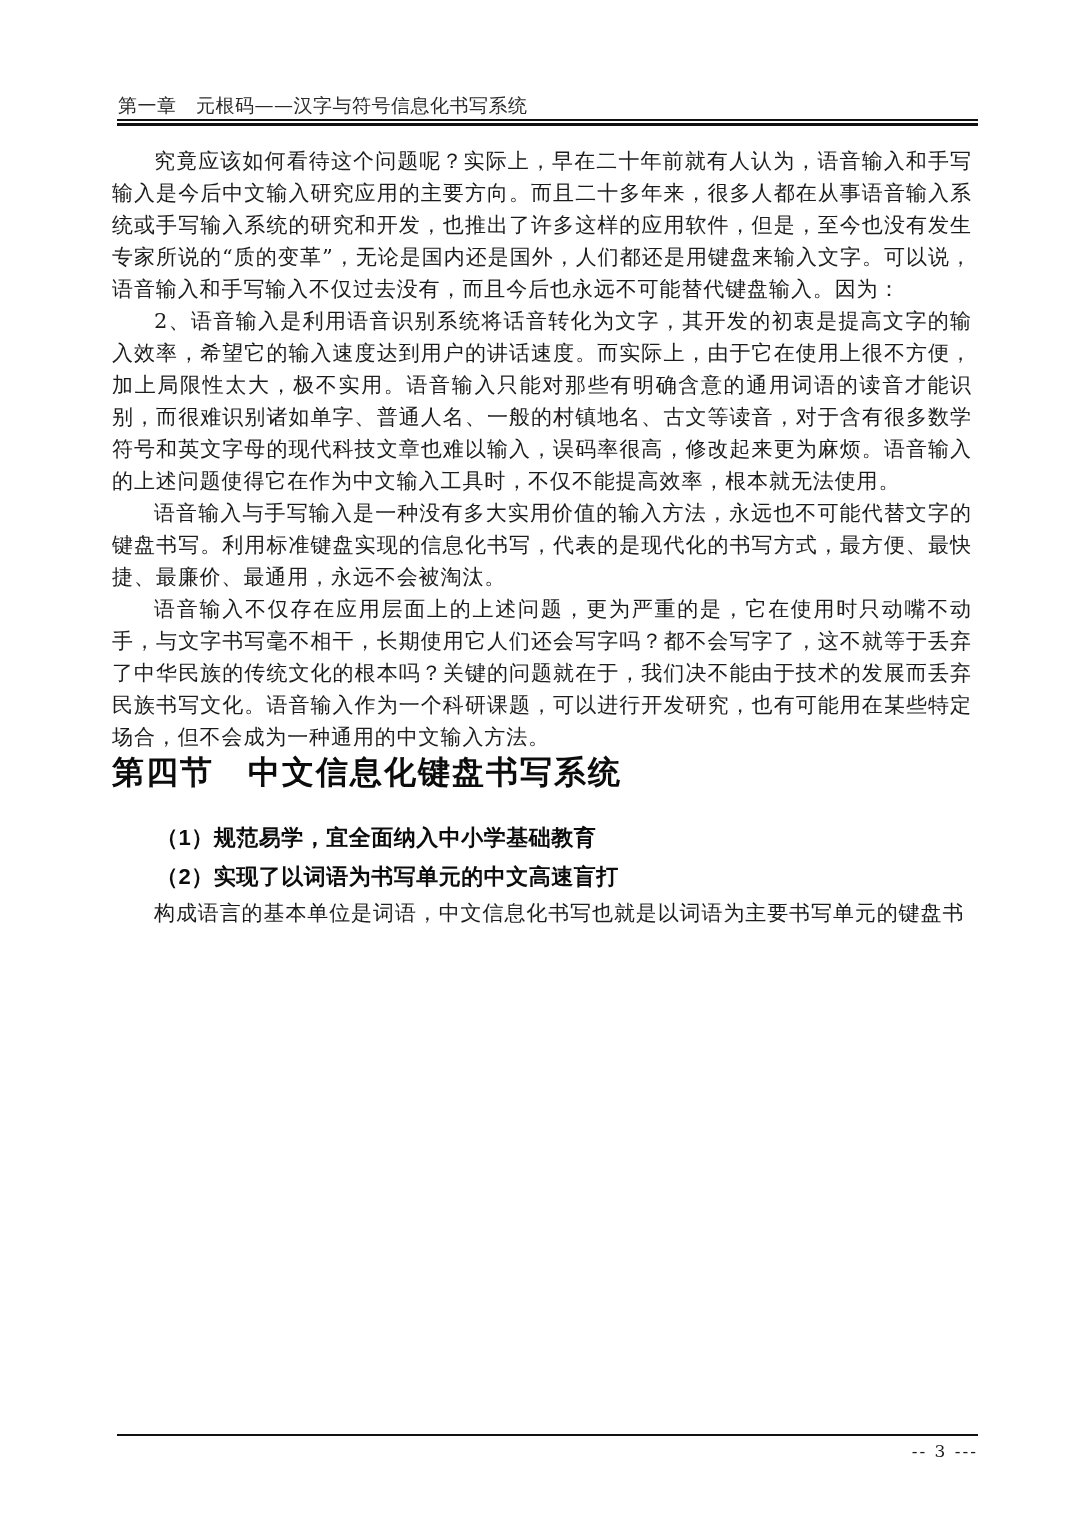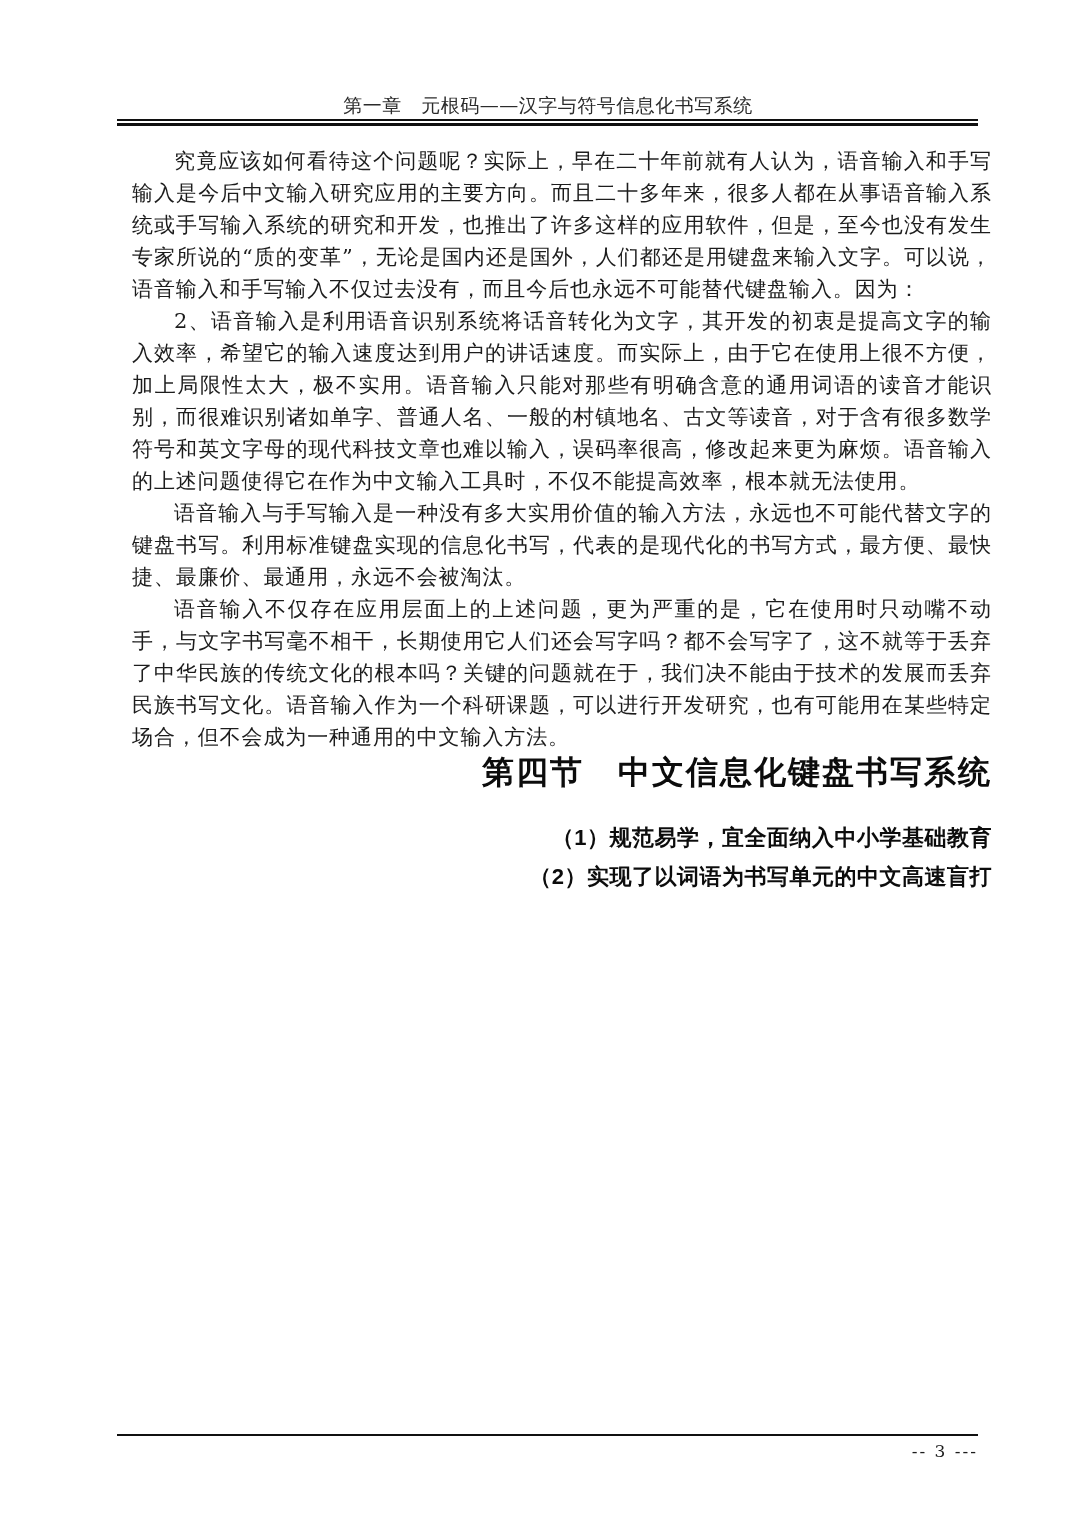--- a/index.html
+++ b/index.html
@@ -14,71 +14,71 @@
     background: #ffffff;
     overflow: hidden;
     font-family: "DejaVu Serif", "Liberation Serif", serif;
     color: #1c1c1c;
   }
   .running-header {
     position: absolute;
     top: 94px;
     left: 118px;
     width: 860px;
-    text-align: center;
+    text-align: left;
     font-size: 19px;
     line-height: 22px;
     letter-spacing: 0.5px;
     color: #2b2b2b;
     white-space: nowrap;
   }
   .header-rule {
     position: absolute;
     top: 119px;
     left: 117px;
     width: 861px;
     height: 2px;
     border-top: 2px solid #101010;
     border-bottom: 3px solid #101010;
   }
   .page-body {
     position: absolute;
     top: 145px;
-    left: 132px;
+    left: 112px;
     width: 860px;
     font-size: 21px;
     line-height: 32px;
     letter-spacing: 0.9px;
     text-align: justify;
   }
   .page-body p {
     margin: 0;
     text-indent: 2em;
   }
   .section-title {
     margin: -4px 0 28px 0;
     font-family: "Liberation Sans", "DejaVu Sans", sans-serif;
     font-weight: bold;
     font-size: 32px;
     line-height: 46px;
     letter-spacing: 2px;
-    text-align: right;
+    text-align: left;
     text-indent: 0;
     color: #0c0c0c;
     white-space: nowrap;
   }
   .feature-heading {
     margin: 9px 0 5px 0;
     padding-left: 2em;
     font-family: "Liberation Sans", "DejaVu Sans", sans-serif;
     font-weight: bold;
     font-size: 22px;
     line-height: 30px;
     letter-spacing: 0.5px;
-    text-align: right;
+    text-align: left;
     color: #0c0c0c;
     white-space: nowrap;
   }
   .footer-rule {
     position: absolute;
     top: 1434px;
     left: 117px;
     width: 861px;
     border-top: 2px solid #101010;
   }
@@ -109,20 +109,21 @@
     <p>2、语音输入是利用语音识别系统将话音转化为文字，其开发的初衷是提高文字的输入效率，希望它的输入速度达到用户的讲话速度。而实际上，由于它在使用上很不方便，加上局限性太大，极不实用。语音输入只能对那些有明确含意的通用词语的读音才能识别，而很难识别诸如单字、普通人名、一般的村镇地名、古文等读音，对于含有很多数学符号和英文字母的现代科技文章也难以输入，误码率很高，修改起来更为麻烦。语音输入的上述问题使得它在作为中文输入工具时，不仅不能提高效率，根本就无法使用。</p>
     <p>语音输入与手写输入是一种没有多大实用价值的输入方法，永远也不可能代替文字的键盘书写。利用标准键盘实现的信息化书写，代表的是现代化的书写方式，最方便、最快捷、最廉价、最通用，永远不会被淘汰。</p>
     <p>语音输入不仅存在应用层面上的上述问题，更为严重的是，它在使用时只动嘴不动手，与文字书写毫不相干，长期使用它人们还会写字吗？都不会写字了，这不就等于丢弃了中华民族的传统文化的根本吗？关键的问题就在于，我们决不能由于技术的发展而丢弃民族书写文化。语音输入作为一个科研课题，可以进行开发研究，也有可能用在某些特定场合，但不会成为一种通用的中文输入方法。</p>
 
     <h2 class="section-title">第四节　中文信息化键盘书写系统</h2>
 
 
     <h3 class="feature-heading">（1）规范易学，宜全面纳入中小学基础教育</h3>
 
     <h3 class="feature-heading">（2）实现了以词语为书写单元的中文高速盲打</h3>
+    <p>构成语言的基本单位是词语，中文信息化书写也就是以词语为主要书写单元的键盘书</p>
 
   </div>
 
   <div class="footer-rule"></div>
 
   <div class="page-number">-- 3 ---</div>
 
 </div>
 
 </body></html>

